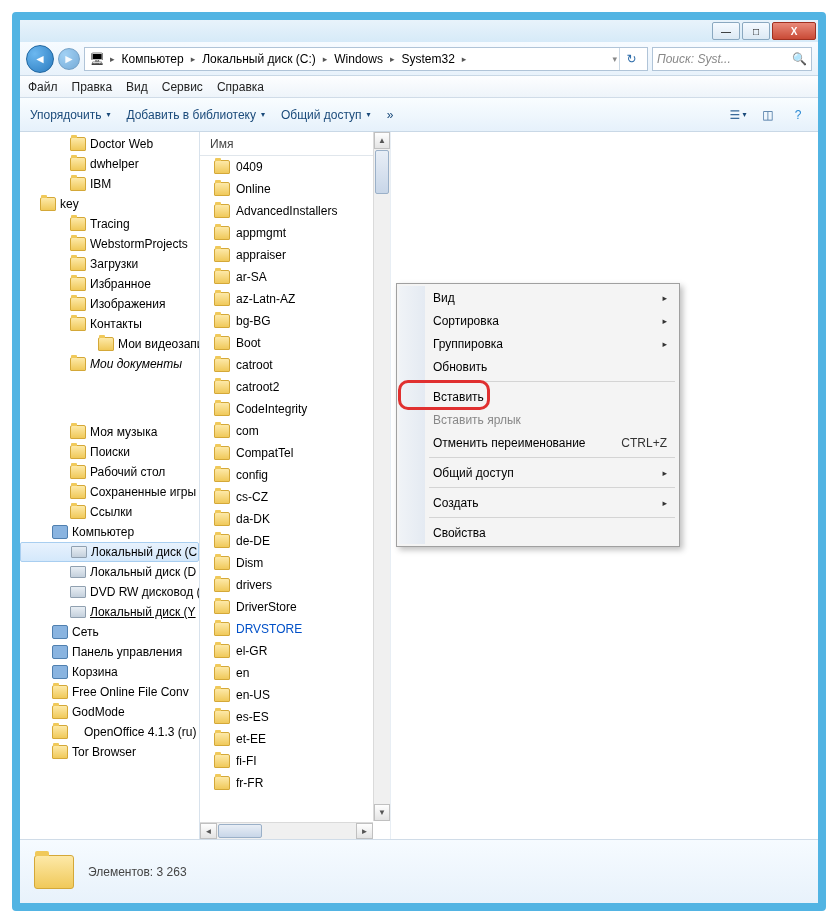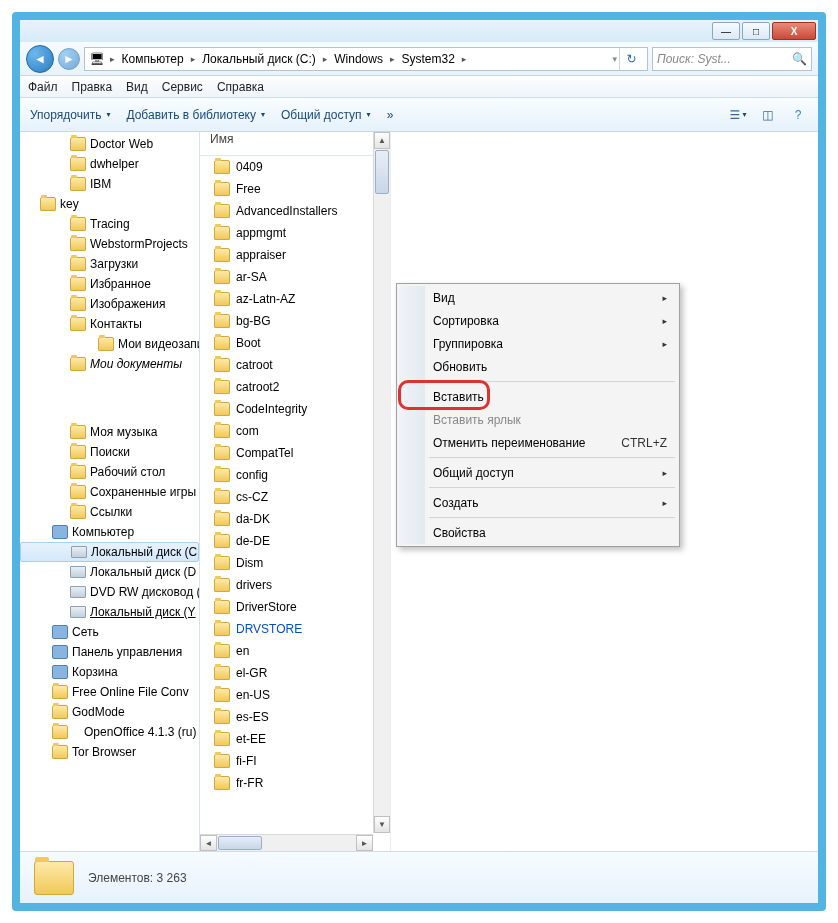--- a/index.html
+++ b/index.html
@@ -28,33 +28,33 @@
 .content { flex: 1; display: flex; min-height: 0; }
 .tree { width: 180px; border-right: 1px solid #d8e2ec; overflow: hidden; padding: 2px 0; background: #fff; }
 .tree-item { display: flex; align-items: center; height: 20px; padding-left: 20px; gap: 4px; white-space: nowrap; }
 .tree-item.sel { background: linear-gradient(#e8f2fd,#d4e8fb); border: 1px solid #a8cef0; border-radius: 2px; }
 .folder-ico { width: 16px; height: 14px; background: linear-gradient(#fde9a8,#f0c95a); border: 1px solid #d4a838; border-radius: 2px 2px 1px 1px; position: relative; flex-shrink: 0; }
 .folder-ico::before { content: ""; position: absolute; top: -3px; left: 0; width: 6px; height: 3px; background: #f0c95a; border-radius: 1px 1px 0 0; }
 .drive-ico { width: 16px; height: 12px; background: linear-gradient(#e8eef4,#c4d0dc); border: 1px solid #90a0b0; border-radius: 1px; flex-shrink: 0; }
 .comp-ico, .net-ico, .cpl-ico, .bin-ico { width: 16px; height: 14px; flex-shrink: 0; background: #8ab4e0; border: 1px solid #5080b0; border-radius: 2px; }
 .filelist { flex: 1; display: flex; background: #fff; position: relative; }
 .list-col { width: 190px; position: relative; }
-.list-header { height: 24px; border-bottom: 1px solid #e0e6ec; display: flex; padding-left: 10px; color: #444; position: sticky; top: 12px; background: #fff; }
+.list-header { height: 24px; border-bottom: 1px solid #e0e6ec; display: flex; align-items: center; padding-left: 10px; color: #444; position: sticky; top: 12px; background: #fff; }
 .list-header .sort { margin-left: auto; margin-right: 6px; color: #888; font-size: 8px; }
 .list-body { overflow: hidden; }
 .file-row { display: flex; align-items: center; height: 22px; padding-left: 14px; gap: 6px; }
 .file-row.special { color: #0050c8; }
 .vscroll { position: absolute; right: 0; top: 0; bottom: 18px; width: 17px; background: #f0f0f0; border-left: 1px solid #dadada; }
 .vscroll-btn { height: 17px; background: linear-gradient(#fefefe,#e4e4e4); border: 1px solid #c0c0c0; display: flex; align-items: center; justify-content: center; font-size: 8px; color: #555; }
 .vscroll-thumb { position: absolute; top: 18px; left: 1px; right: 1px; height: 44px; background: linear-gradient(#e8eef6,#c8d6e8); border: 1px solid #9ab0c8; border-radius: 2px; }
 .hscroll { position: absolute; left: 0; right: 17px; bottom: 0; height: 17px; background: #f0f0f0; border-top: 1px solid #dadada; display: flex; }
 .hscroll-btn { width: 17px; background: linear-gradient(#fefefe,#e4e4e4); border: 1px solid #c0c0c0; display: flex; align-items: center; justify-content: center; font-size: 8px; color: #555; }
 .hscroll-thumb { width: 44px; background: linear-gradient(#e8eef6,#c8d6e8); border: 1px solid #9ab0c8; border-radius: 2px; margin: 1px; }
 .preview { flex: 1; display: flex; align-items: center; justify-content: center; color: #666; border-left: 1px solid #e8eef4; }
-.statusbar { height: 52px; background: linear-gradient(#f6fbff,#e8f2fb); border-top: 1px solid #d0dce8; display: flex; align-items: center; padding: 8px 14px; gap: 14px; }
+.statusbar { height: 64px; background: linear-gradient(#f6fbff,#e8f2fb); border-top: 1px solid #d0dce8; display: flex; align-items: center; padding: 8px 14px; gap: 14px; }
 .status-folder { width: 40px; height: 34px; background: linear-gradient(#fde9a8,#f0c95a); border: 1px solid #d4a838; border-radius: 3px; position: relative; }
 .status-folder::before { content: ""; position: absolute; top: -5px; left: 0; width: 14px; height: 5px; background: #f0c95a; border-radius: 2px 2px 0 0; }
 .status-text { color: #444; }
 .context-menu { position: absolute; left: 396px; top: 283px; width: 284px; background: #f4f4f4; border: 1px solid #a0a0a0; box-shadow: 3px 3px 6px rgba(0,0,0,.25); padding: 2px; }
 .cm-gutter { position: absolute; left: 2px; top: 2px; bottom: 2px; width: 26px; background: linear-gradient(90deg,#f0f3f7,#e4eaf2); }
 .cm-item { position: relative; height: 23px; display: flex; align-items: center; padding-left: 34px; padding-right: 10px; }
 .cm-item.disabled { color: #888; }
 .cm-item .arrow { margin-left: auto; font-size: 9px; color: #333; }
 .cm-item .shortcut { margin-left: auto; color: #333; }
 .cm-sep { height: 1px; background: #d4d4d4; margin: 3px 2px 3px 30px; position: relative; }
@@ -241,21 +241,21 @@
           <span>Имя</span>
           <span class="sort">▴</span>
         </div>
         <div class="list-body" id="listbody">
             <div class="file-row">
               <span class="folder-ico"></span>
               <span>0409</span>
             </div>
             <div class="file-row">
               <span class="folder-ico"></span>
-              <span>Free</span>
+              <span>Online</span>
             </div>
             <div class="file-row">
               <span class="folder-ico"></span>
               <span>AdvancedInstallers</span>
             </div>
             <div class="file-row">
               <span class="folder-ico"></span>
               <span>appmgmt</span>
             </div>
             <div class="file-row">
@@ -325,25 +325,25 @@
             <div class="file-row">
               <span class="folder-ico"></span>
               <span>DriverStore</span>
             </div>
             <div class="file-row special">
               <span class="folder-ico"></span>
               <span>DRVSTORE</span>
             </div>
             <div class="file-row">
               <span class="folder-ico"></span>
+              <span>el-GR</span>
+            </div>
+            <div class="file-row">
+              <span class="folder-ico"></span>
               <span>en</span>
-            </div>
-            <div class="file-row">
-              <span class="folder-ico"></span>
-              <span>el-GR</span>
             </div>
             <div class="file-row">
               <span class="folder-ico"></span>
               <span>en-US</span>
             </div>
             <div class="file-row">
               <span class="folder-ico"></span>
               <span>es-ES</span>
             </div>
             <div class="file-row">

